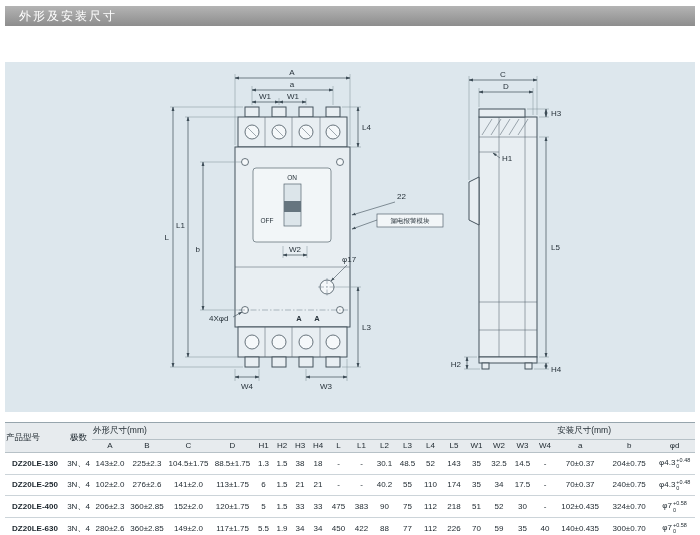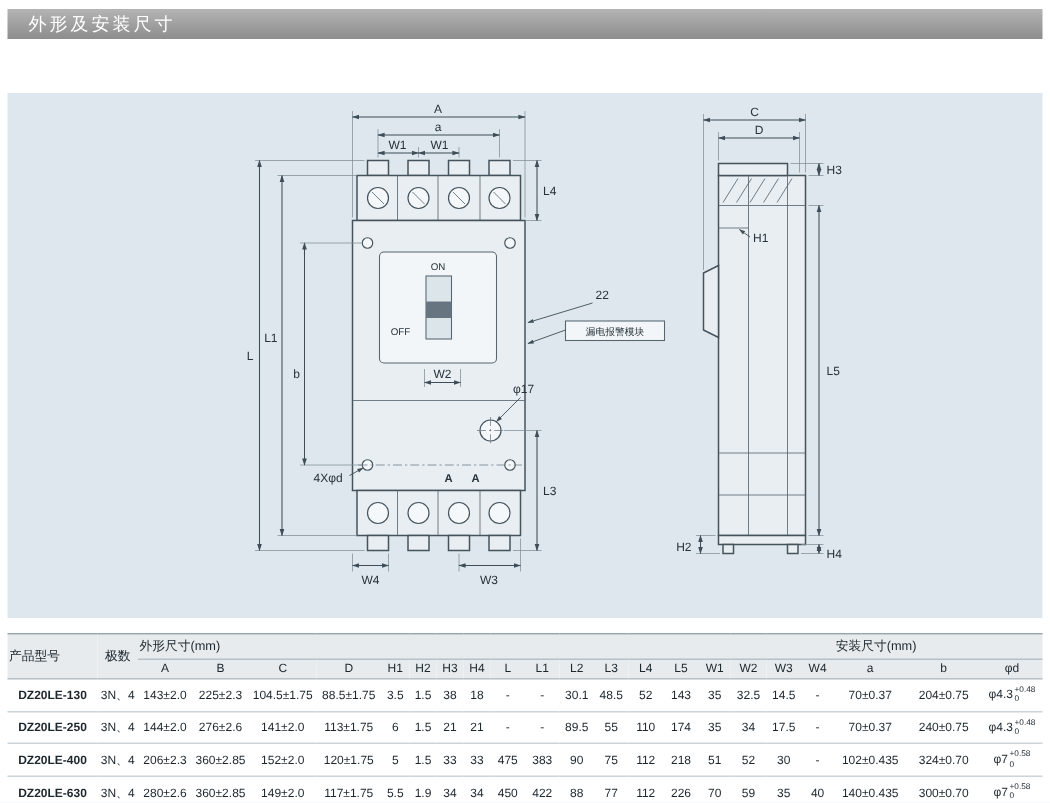--- a/index.html
+++ b/index.html
@@ -303,21 +303,21 @@
         </tr>
     </thead>
     <tbody id="table-body">
         <tr>
           <td class="model-cell">DZ20LE-130</td>
           <td>3N、4</td>
           <td>143±2.0</td>
           <td>225±2.3</td>
           <td>104.5±1.75</td>
           <td>88.5±1.75</td>
-          <td>3.5</td>
+          <td>1.3</td>
           <td>1.5</td>
           <td>38</td>
           <td>18</td>
           <td>-</td>
           <td>-</td>
           <td>30.1</td>
           <td>48.5</td>
           <td>52</td>
           <td>143</td>
           <td>35</td>
@@ -327,31 +327,31 @@
           <td>70±0.37</td>
           <td>204±0.75</td>
           <td class="phid-cell"><span>φ4.3</span><span class="tol">
               <span>+0.48</span>
               <span>0</span>
             </span></td>
         </tr>
         <tr>
           <td class="model-cell">DZ20LE-250</td>
           <td>3N、4</td>
-          <td>144±2.0</td>
+          <td>102±2.0</td>
           <td>276±2.6</td>
           <td>141±2.0</td>
           <td>113±1.75</td>
           <td>6</td>
           <td>1.5</td>
           <td>21</td>
           <td>21</td>
           <td>-</td>
           <td>-</td>
-          <td>89.5</td>
+          <td>40.2</td>
           <td>55</td>
           <td>110</td>
           <td>174</td>
           <td>35</td>
           <td>34</td>
           <td>17.5</td>
           <td>-</td>
           <td>70±0.37</td>
           <td>240±0.75</td>
           <td class="phid-cell"><span>φ4.3</span><span class="tol">

